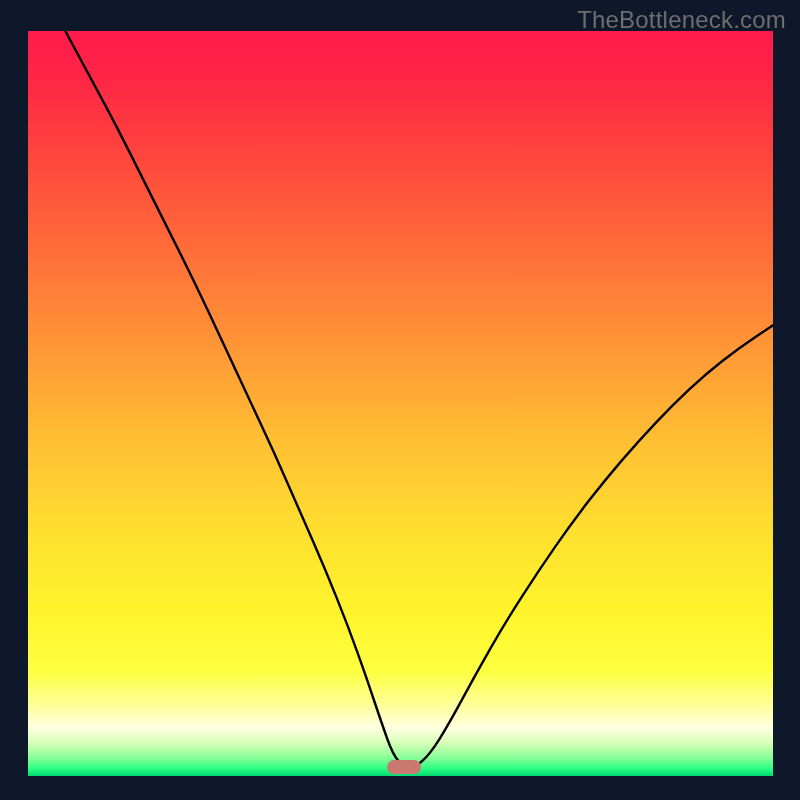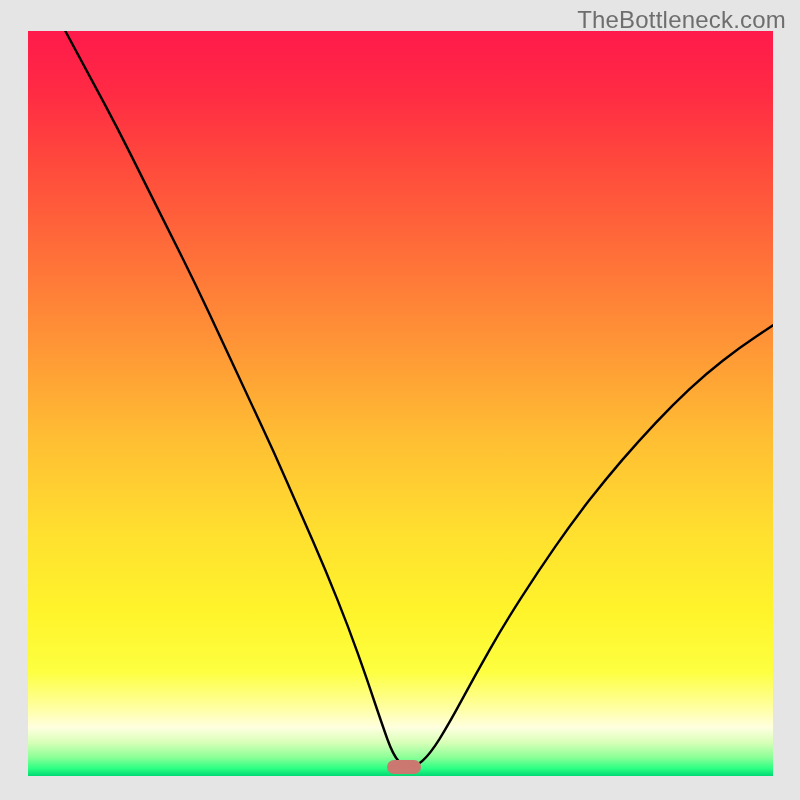--- a/index.html
+++ b/index.html
@@ -8,21 +8,21 @@
     width: 800px;
     height: 800px;
     background: #000;
     overflow: hidden;
     font-family: Arial, Helvetica, sans-serif;
   }
   .frame {
     position: absolute;
     left: 0; top: 0;
     width: 800px; height: 800px;
-    background: #e5e5e5;
+    background: #0f172a;
   }
   .watermark {
     position: absolute;
     top: 6px;
     right: 14px;
     color: #6e6e6e;
     font-size: 24px;
     font-weight: 400;
     letter-spacing: 0.2px;
     user-select: none;

